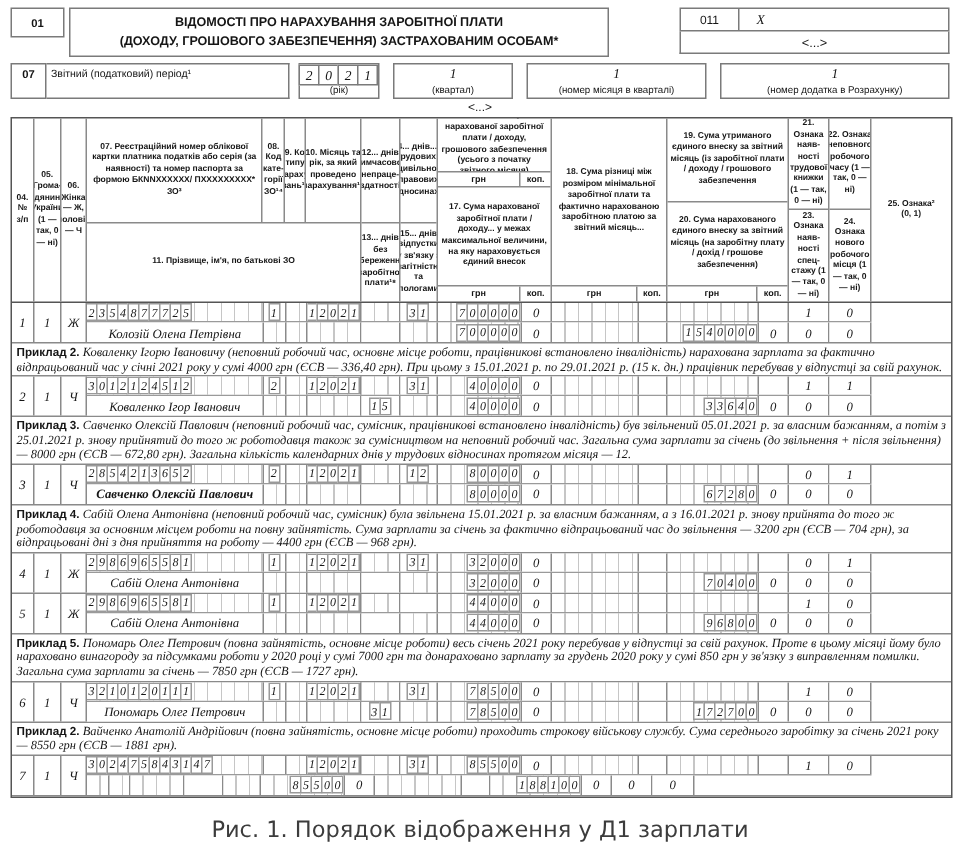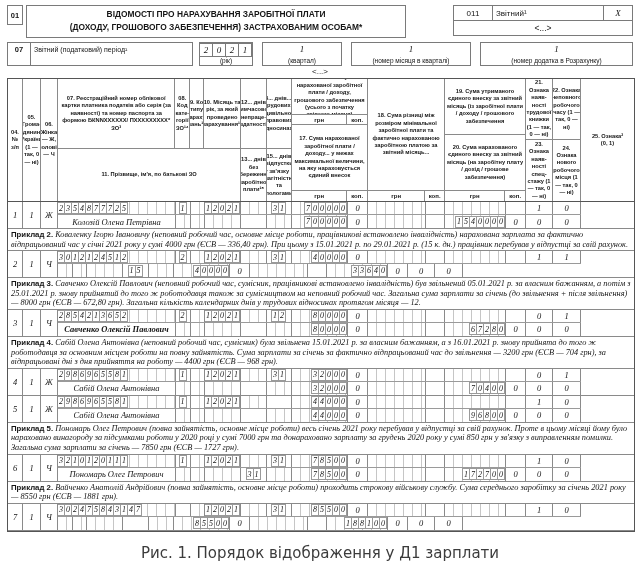--- a/index.html
+++ b/index.html
@@ -2,21 +2,21 @@
 <html><head>
 <meta charset="utf-8">
 <style>
   html,body{margin:0;padding:0;background:#fff;}
   body{width:640px;height:569px;overflow:hidden;font-family:"Liberation Sans",sans-serif;color:#151515;}
   .page{padding:5px 7px 0 7px;}
   .bx{border:1px solid #7a7a7a;box-sizing:border-box;}
 
   
   .r01{display:flex;gap:3px;margin-bottom:4px;}
-  .r01-num{width:16px;height:20px;display:flex;align-items:center;justify-content:center;font-size:7.5px;font-weight:bold;}
+  .r01-num{width:36px;height:20px;display:flex;align-items:center;justify-content:center;font-size:7.5px;font-weight:bold;}
   .r01-title{flex:1;height:33px;text-align:center;font-weight:bold;font-size:8.4px;line-height:1.5;padding-top:2px;}
   .r01-right{width:180px;display:flex;flex-direction:column;padding-left:44px;}
   .r01-top{display:flex;height:16px;}
   .r01-code{width:38px;display:flex;align-items:center;justify-content:center;font-size:8px;border-right:1px solid #7a7a7a;}
   .r01-type{flex:1;display:flex;align-items:center;padding-left:3px;font-size:8px;border-right:1px solid #7a7a7a;}
   .r01-mark{width:28px;display:flex;align-items:center;justify-content:center;font:italic 9px "Liberation Serif",serif;}
   .r01-bot{height:15px;display:flex;align-items:center;justify-content:center;font-size:8.5px;border-top:0;}
 
   
   .r02{display:flex;height:24px;font-size:7px;}
@@ -65,21 +65,20 @@
 
   <div class="r01">
     <div class="bx r01-num">01</div>
     <div class="bx r01-title">
       <div>ВІДОМОСТІ ПРО НАРАХУВАННЯ ЗАРОБІТНОЇ ПЛАТИ</div>
       <div>(ДОХОДУ, ГРОШОВОГО ЗАБЕЗПЕЧЕННЯ) ЗАСТРАХОВАНИМ ОСОБАМ*</div>
     </div>
     <div class="r01-right">
       <div class="bx r01-top">
         <div class="r01-code">011</div>
-        <div class="r01-type">Звітний¹</div>
         <div class="r01-mark">X</div>
       </div>
       <div class="bx r01-bot">&lt;...&gt;</div>
     </div>
   </div>
 
   <div class="r02">
     <div class="bx seg" style="width:24px">
       <div class="v" style="font:bold 7.5px 'Liberation Sans',sans-serif">07</div>
         <div class="l"></div>
@@ -340,20 +339,21 @@
               </div>
               <div class="mcell kopc" style="width: 20px;">0</div>
               <div class="mcell striped" style="width: 58px;"></div>
               <div class="mcell kopc" style="width: 19px;"></div>
               <div class="mcell striped" style="width: 61px;"></div>
               <div class="mcell kopc" style="width: 20px;"></div>
               <div class="mcell flagc" style="width: 27px;">1</div>
               <div class="mcell flagc" style="width: 28px;">1</div>
             </div>
             <div class="mrow">
+              <div class="mcell namec" style="width: 118px;">Коваленко Ігор Іванович</div>
               <div class="mcell striped" style="width: 15px;"></div>
               <div class="mcell striped" style="width: 14px;"></div>
               <div class="mcell striped" style="width: 36px;"></div>
               <div class="mcell" style="width: 26px;">
                 <div class="dc ac">
                   <span class="db">1</span>
                   <span class="db">5</span>
                 </div>
               </div>
               <div class="mcell striped" style="width: 25px;"></div>

